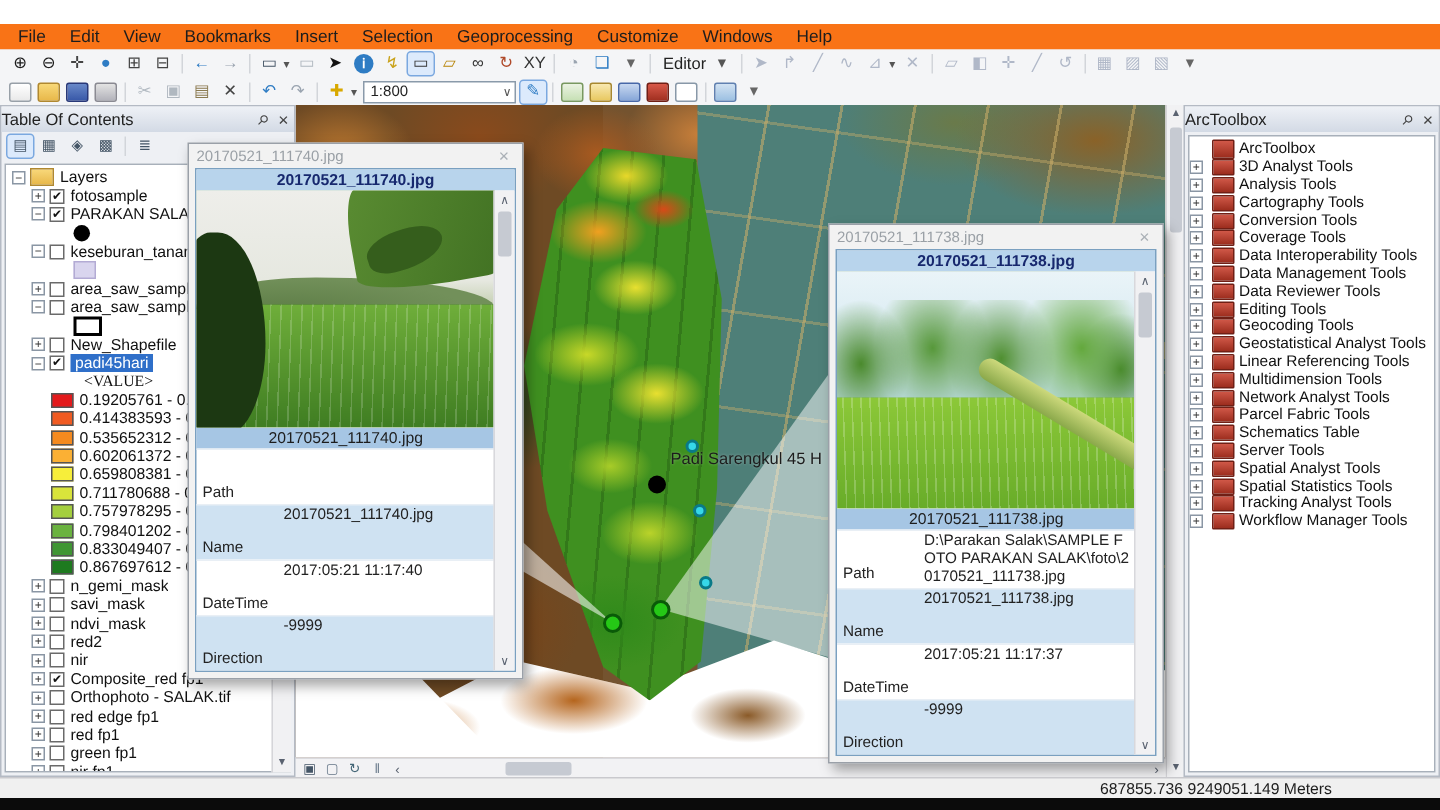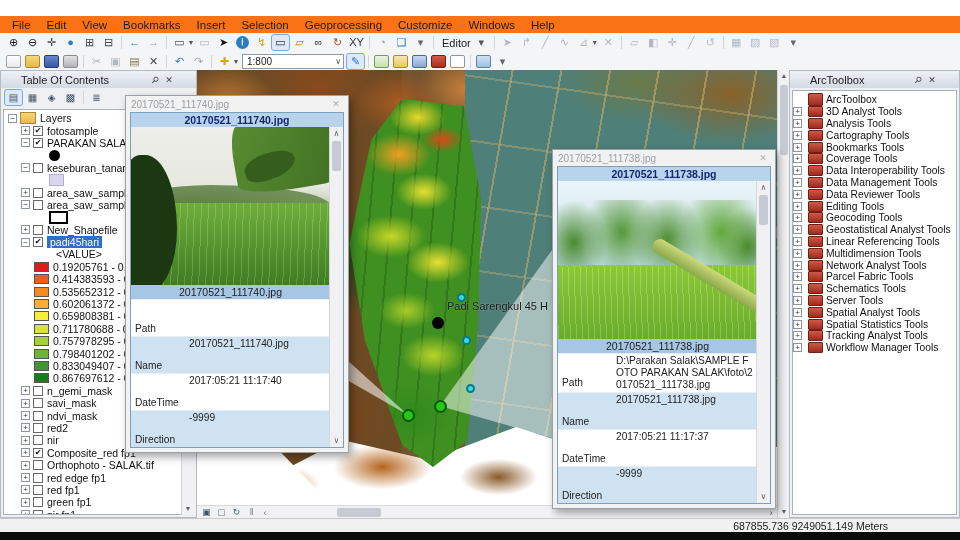--- a/index.html
+++ b/index.html
@@ -35,21 +35,21 @@
   .k-toolbox{background:linear-gradient(#d85848,#a02f20);border:1px solid #701f15;}
   .k-cmdwin{background:#fff;border:1px solid #8898a8;}
   .k-model{background:linear-gradient(#d2e2f2,#9cc0e2);border:1px solid #6080b0;}
   .editorlabel{font-size:11px;color:#222;margin:0 1px 0 5px;}
   .scalebox{width:96px;height:13px;background:#fff;border:1px solid #8a9aaa;font-size:10px;display:flex;align-items:center;padding-left:4px;margin:0 2px;}
   .scalebox .tdd{margin-left:auto;}
   
   .panel{position:absolute;background:#eef0f4;border:1px solid #b4bac4;box-sizing:border-box;}
   #tocPanel{left:0;top:70px;width:197px;height:448px;}
   #tbxPanel{left:789px;top:70px;width:171px;height:448px;}
-  .phead{height:17px;background:linear-gradient(#eef1f6,#d3dae5);display:flex;align-items:center;font-size:11px;color:#222;padding:0 20px;}
+  .phead{height:17px;background:linear-gradient(#eef1f6,#d3dae5);display:flex;align-items:center;font-size:11px;color:#222;padding:0 0;}
   .phbtn{width:14px;text-align:center;font-size:9px;color:#444;}
   .phead .grow{flex:1;}
   .pin{display:inline-block;transform:rotate(45deg);}
   .toctools{height:19px;display:flex;align-items:center;padding-left:3px;}
   .toctools .tbi{font-size:10px;}
   .treebox{position:absolute;left:2px;right:2px;bottom:2px;background:#fff;border:1px solid #a8b0ba;overflow:hidden;}
   #tocTree{top:38px;font-size:10.5px;padding-top:2px;}
   #tbxTree{top:19px;font-size:10.3px;padding-top:3px;}
   .trow{height:12.4px;display:flex;align-items:center;white-space:nowrap;color:#101010;}
   .exp{width:9px;height:9px;box-sizing:border-box;border:1px solid #8a96a4;background:#fff;font-size:8px;line-height:7px;text-align:center;margin-right:3px;flex:0 0 9px;color:#333;}
@@ -382,21 +382,21 @@
         <div class="trow" style="padding-left: 17px;">
           <span class="exp">+</span>
           <span class="chk"></span>
           <span class="tlb">New_Shapefile</span>
         </div>
         <div class="trow sel" style="padding-left: 17px;">
           <span class="exp">−</span>
           <span class="chk">✔</span>
           <span class="tlb">padi45hari</span>
         </div>
-        <div class="trow" style="padding-left: 40px;">
+        <div class="trow" style="padding-left: 40px; font-family: Liberation Serif, serif;">
           <span class="expsp"></span>
           <span class="tlb">&lt;VALUE&gt;</span>
         </div>
         <div class="trow" style="padding-left: 30px;">
           <span class="sw" style="background: rgb(227, 26, 28);"></span>
           <span class="tlb">0.19205761 - 0.4143</span>
         </div>
         <div class="trow" style="padding-left: 30px;">
           <span class="sw" style="background: rgb(240, 91, 34);"></span>
           <span class="tlb">0.414383593 - 0.535</span>
@@ -521,21 +521,21 @@
             <span class="xlb">Analysis Tools</span>
           </div>
           <div class="xrow">
             <span class="exp">+</span>
             <span class="tbxi"></span>
             <span class="xlb">Cartography Tools</span>
           </div>
           <div class="xrow">
             <span class="exp">+</span>
             <span class="tbxi"></span>
-            <span class="xlb">Bookmarks Tools</span>
+            <span class="xlb">Conversion Tools</span>
           </div>
           <div class="xrow">
             <span class="exp">+</span>
             <span class="tbxi"></span>
             <span class="xlb">Coverage Tools</span>
           </div>
           <div class="xrow">
             <span class="exp">+</span>
             <span class="tbxi"></span>
             <span class="xlb">Data Interoperability Tools</span>
@@ -581,21 +581,21 @@
             <span class="xlb">Network Analyst Tools</span>
           </div>
           <div class="xrow">
             <span class="exp">+</span>
             <span class="tbxi"></span>
             <span class="xlb">Parcel Fabric Tools</span>
           </div>
           <div class="xrow">
             <span class="exp">+</span>
             <span class="tbxi"></span>
-            <span class="xlb">Schematics Tools</span>
+            <span class="xlb">Schematics Table</span>
           </div>
           <div class="xrow">
             <span class="exp">+</span>
             <span class="tbxi"></span>
             <span class="xlb">Server Tools</span>
           </div>
           <div class="xrow">
             <span class="exp">+</span>
             <span class="tbxi"></span>
             <span class="xlb">Spatial Analyst Tools</span>

